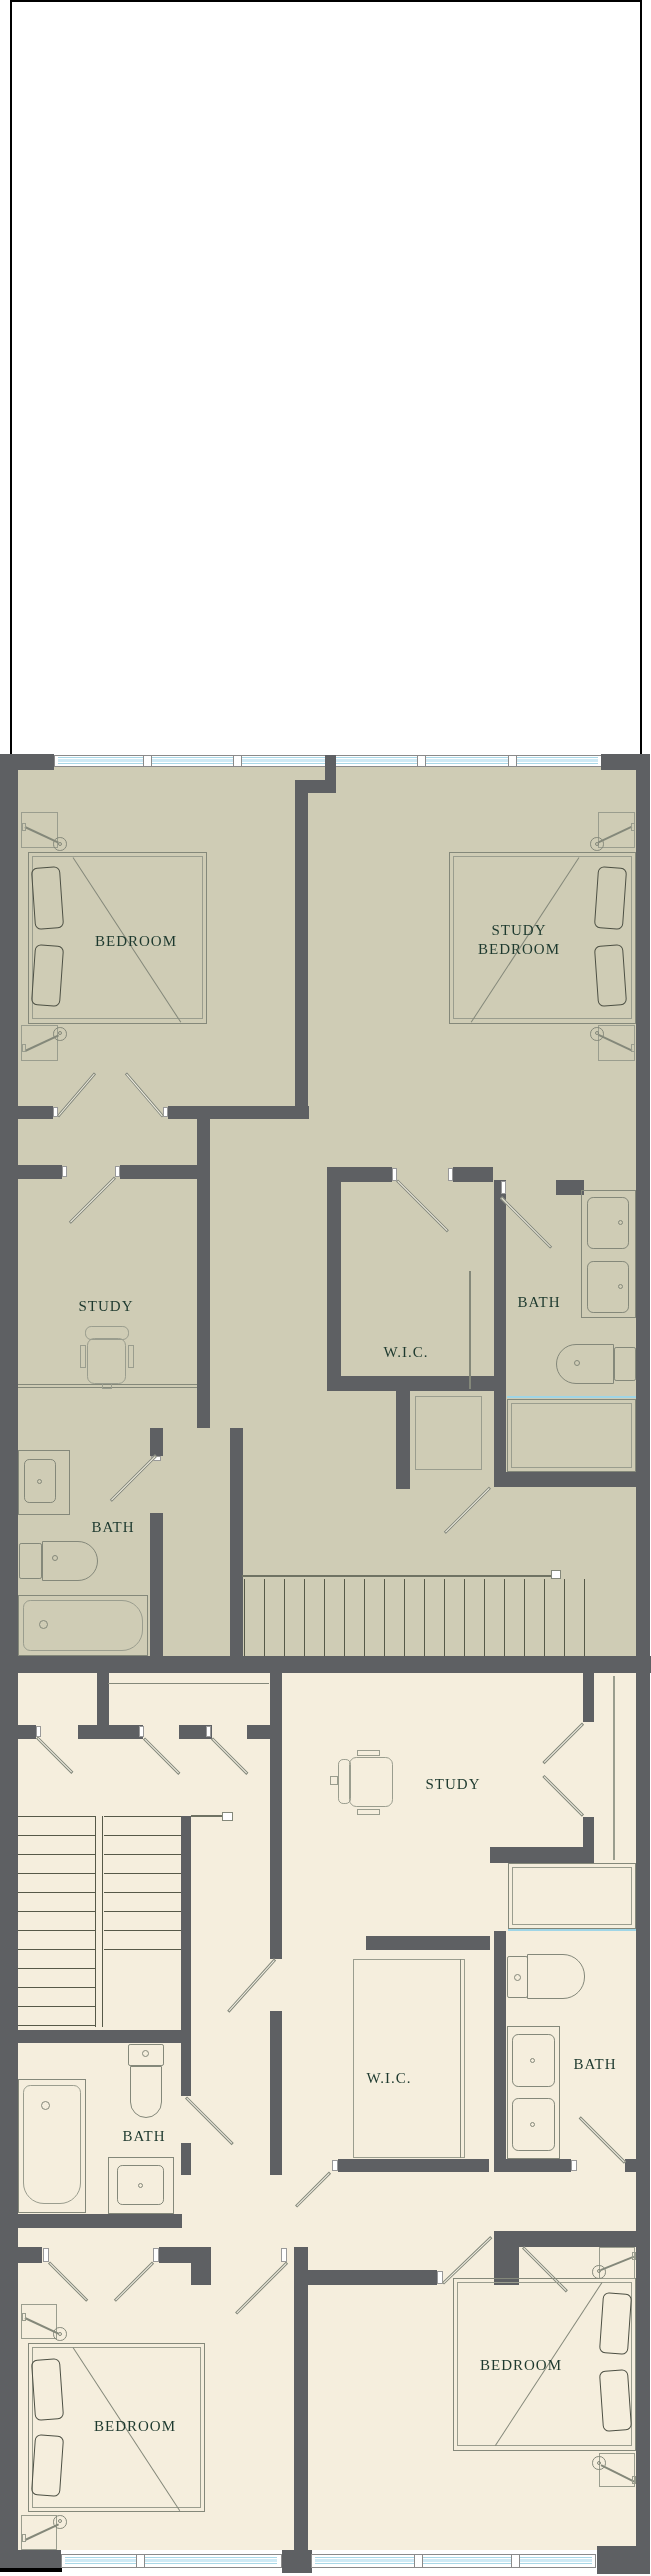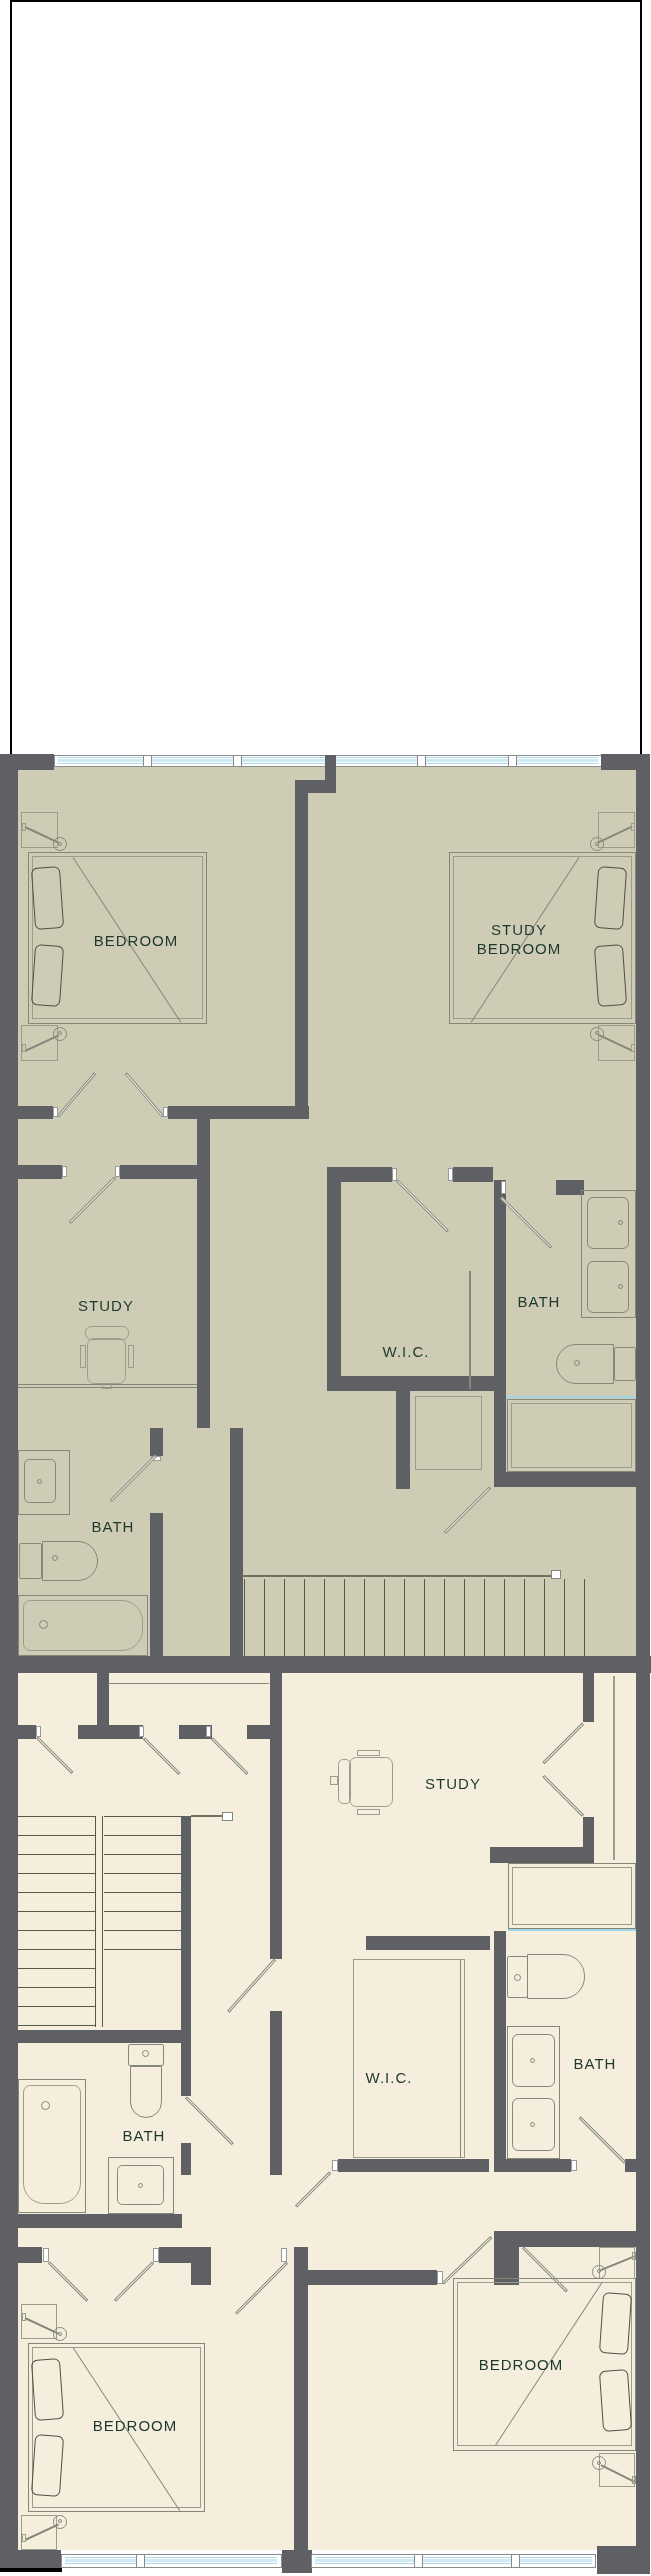--- a/index.html
+++ b/index.html
@@ -1,17 +1,17 @@
 <!DOCTYPE html>
 <html style="font-size:8.3px"><head>
 <meta charset="utf-8">
 <style>
   html,body{margin:0;padding:0;background:#fff;}
   .canvas{position:relative;width:652px;height:2576px;background:#ffffff;overflow:hidden;
-          font-family:Liberation Sans, sans-serif;}
+          font-family:Liberation Serif, serif;}
   .abs{position:absolute;}
   .w{position:absolute;background:#5e6063;}
   .blk{position:absolute;background:#000;}
   .floor1{position:absolute;background:#cfccb5;}
   .floor2{position:absolute;background:#f5eedd;}
   .lbl{position:absolute;color:#1d392e;font-size:15px;line-height:18.7px;letter-spacing:1px;
        transform:translate(-50%,-50%);white-space:nowrap;text-align:center;}
   .fix{position:absolute;border:1px solid #84887a;background:transparent;box-sizing:border-box;}
   .thin{position:absolute;border:0.5px solid #9a9d8e;background:transparent;box-sizing:border-box;}
   .ln{position:absolute;background:#84887a;transform-origin:0 50%;}

